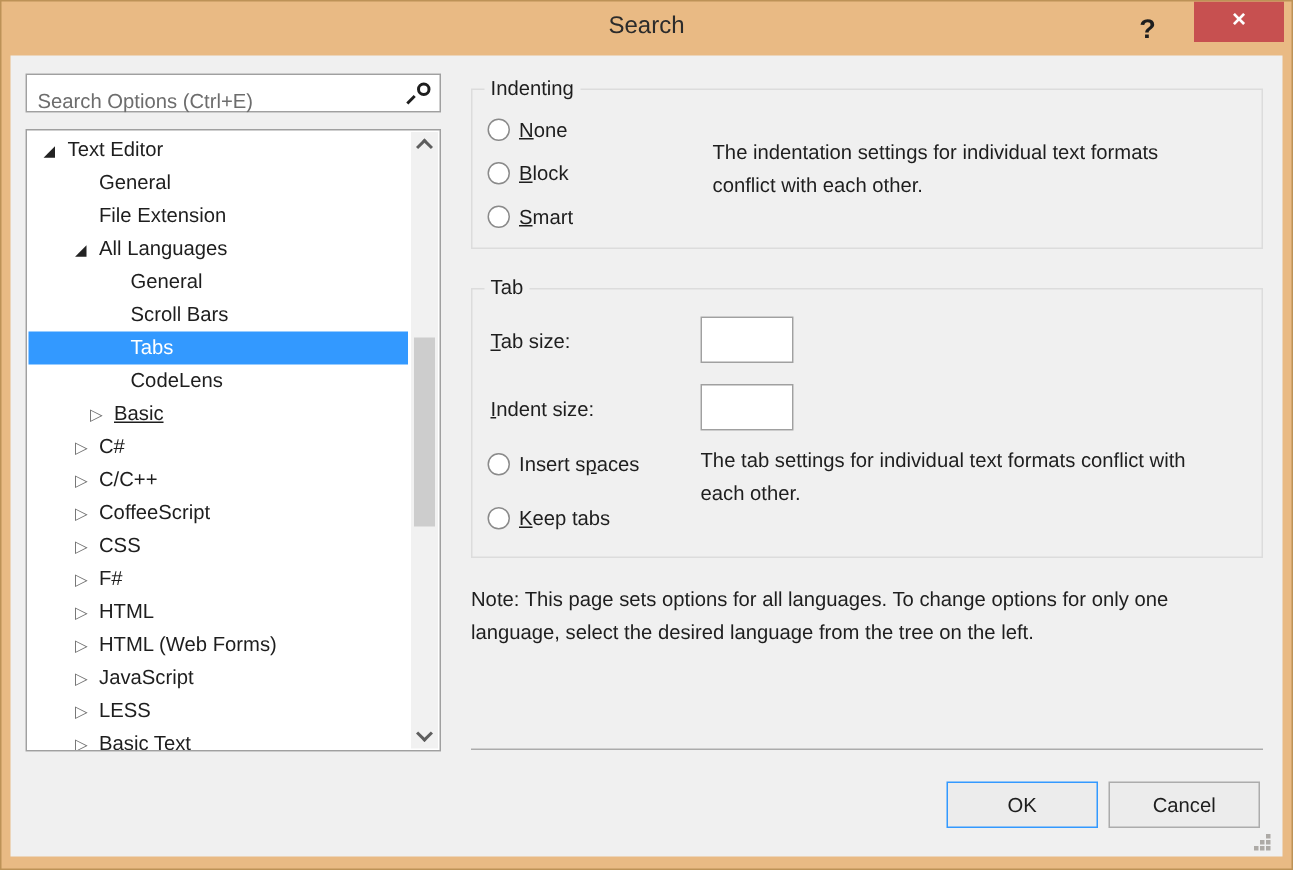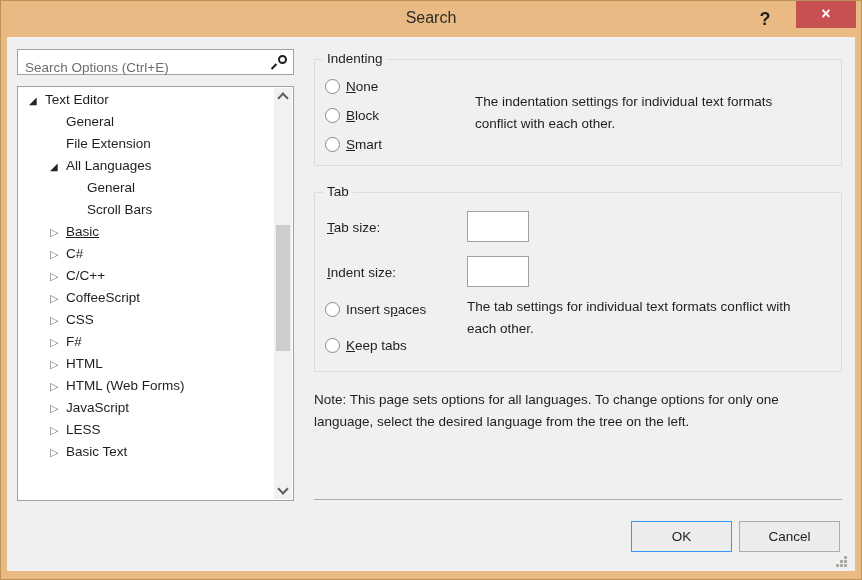--- a/index.html
+++ b/index.html
@@ -118,21 +118,27 @@
   </div>
           <div class="tree-row" style="padding-left: 31px;">
     <span class="arrow expanded">◢</span><span class="tree-label">All Languages</span>
   </div>
           <div class="tree-row" style="padding-left: 52px;">
     <span class="arrow"></span><span class="tree-label">General</span>
   </div>
           <div class="tree-row" style="padding-left: 52px;">
     <span class="arrow"></span><span class="tree-label">Scroll Bars</span>
   </div>
-          <div class="tree-row" style="padding-left: 31px; text-decoration: underline;">
+          <div class="tree-row selected" style="padding-left: 52px;">
+    <span class="arrow"></span><span class="tree-label">Tabs</span>
+  </div>
+          <div class="tree-row" style="padding-left: 52px;">
+    <span class="arrow"></span><span class="tree-label">CodeLens</span>
+  </div>
+          <div class="tree-row" style="padding-left: 41px; text-decoration: underline;">
     <span class="arrow collapsed">▷</span><span class="tree-label">Basic</span>
   </div>
           <div class="tree-row" style="padding-left: 31px;">
     <span class="arrow collapsed">▷</span><span class="tree-label">C#</span>
   </div>
           <div class="tree-row" style="padding-left: 31px;">
     <span class="arrow collapsed">▷</span><span class="tree-label">C/C++</span>
   </div>
           <div class="tree-row" style="padding-left: 31px;">
     <span class="arrow collapsed">▷</span><span class="tree-label">CoffeeScript</span>

